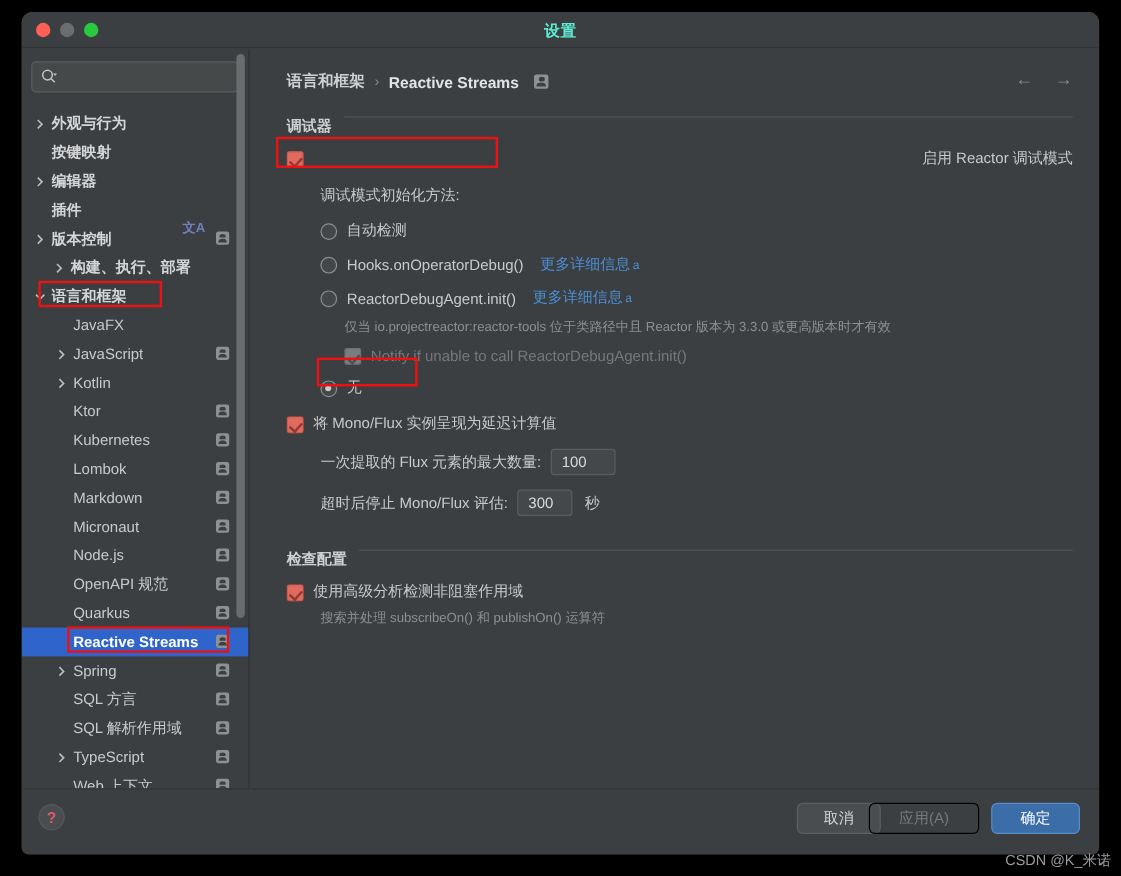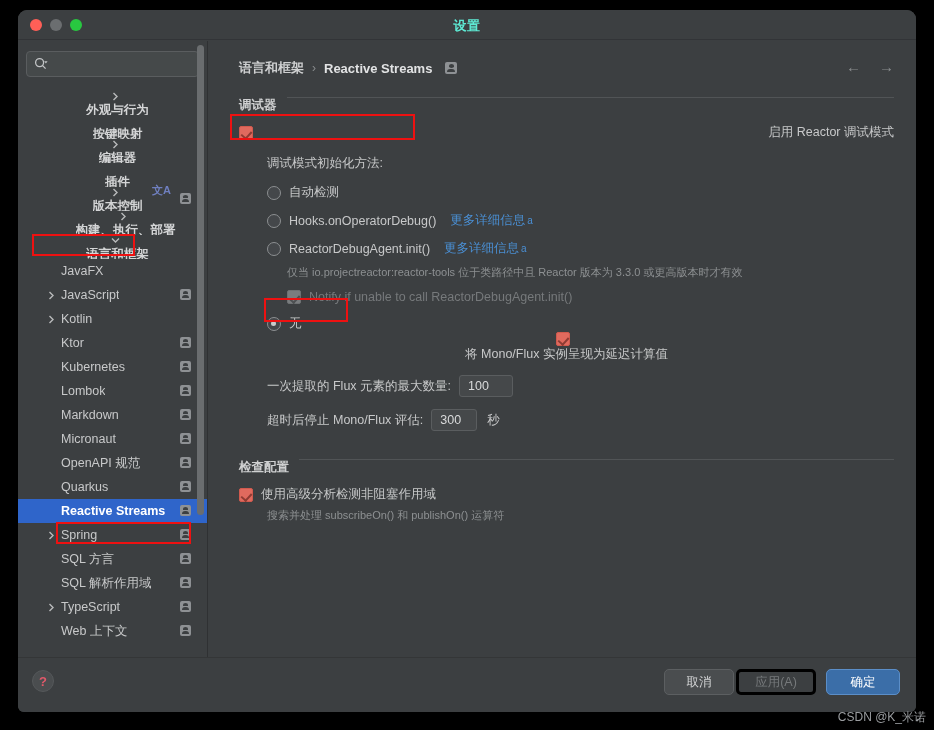--- a/index.html
+++ b/index.html
@@ -73,21 +73,21 @@
     padding-top: 2px;
   }
   .tree-row {
     position: relative;
     height: 24px;
     display: flex; align-items: center;
     font-size: 12.5px;
     color: #c8c9ca;
     white-space: nowrap;
   }
-  .tree-row.bold { font-weight: bold; color: #d4d5d6; flex-direction: column; }
+  .tree-row.bold { font-weight: bold; color: #d4d5d6; }
   .tree-row.selected { background: #2f65ca; color: #ffffff; font-weight: bold; }
   .arrow {
     width: 11px; height: 11px; margin-right: 4px;
     flex: 0 0 auto;
     position: relative;
   }
   .arrow.none { visibility: hidden; }
   .arrow svg { display: block; }
   .tree-label { flex: 0 1 auto; overflow: hidden; text-overflow: ellipsis; }
   .badge-proj {
@@ -238,21 +238,21 @@
   }
   .btn {
     position: absolute; top: 11px;
     height: 26px;
     border-radius: 5px;
     font-size: 12.5px;
     display: flex; align-items: center; justify-content: center;
     font-family: "Liberation Sans", sans-serif;
   }
   #btn-cancel { right: 182px; width: 70px; background: #4a4d4f; border: 1px solid #5c5f61; color: #d6d7d8; }
-  #btn-apply  { right: 100px; width: 80px; background: #43464800; border: 3px solid #000000; color: #76797b; }
+  #btn-apply  { right: 100px; width: 92px; background: #43464800; border: 1px solid #000000; color: #76797b; }
   #btn-ok     { right: 16px;  width: 74px; background: #3b6ea8; border: 1px solid #5b8ec8; color: #ffffff; }
 
   #watermark {
     position: absolute; right: 8px; bottom: 4px;
     color: #9a9da0; font-size: 12px;
     z-index: 60;
   }
 </style>
 </head>
 <body>
@@ -408,20 +408,29 @@
             </span>
             <span class="tree-label">Micronaut</span>
             <span class="badge-proj"></span>
           </div>
           <div class="tree-row" style="padding-left: 28px;">
             <span class="arrow none">
               <svg width="11" height="11" viewBox="0 0 11 11">
                 <polyline points="3.5,2 7,5.5 3.5,9" fill="none" stroke="#b9babb" stroke-width="1.4"></polyline>
               </svg>
             </span>
+            <span class="tree-label">Node.js</span>
+            <span class="badge-proj"></span>
+          </div>
+          <div class="tree-row" style="padding-left: 28px;">
+            <span class="arrow none">
+              <svg width="11" height="11" viewBox="0 0 11 11">
+                <polyline points="3.5,2 7,5.5 3.5,9" fill="none" stroke="#b9babb" stroke-width="1.4"></polyline>
+              </svg>
+            </span>
             <span class="tree-label">OpenAPI 规范</span>
             <span class="badge-proj"></span>
           </div>
           <div class="tree-row" style="padding-left: 28px;">
             <span class="arrow none">
               <svg width="11" height="11" viewBox="0 0 11 11">
                 <polyline points="3.5,2 7,5.5 3.5,9" fill="none" stroke="#b9babb" stroke-width="1.4"></polyline>
               </svg>
             </span>
             <span class="tree-label">Quarkus</span>
@@ -541,21 +550,21 @@
       <div class="row sub2" style="margin-top:10px;">
         <span class="cb on dim"></span>
         <span class="disabled-text">Notify if unable to call ReactorDebugAgent.init()</span>
       </div>
 
       <div class="row sub" style="margin-top:11px; position:relative;">
         <span class="rb on"></span>
         <span>无</span>
       </div>
 
-      <div class="row" style="flex-direction:column;">
+      <div class="row" style="margin-top:13px;">
         <span class="cb on"></span>
         <span>将 Mono/Flux 实例呈现为延迟计算值</span>
       </div>
 
       <div class="row sub" style="margin-top:12px;">
         <span>一次提取的 Flux 元素的最大数量:</span>
         <input class="txtfield" style="width: 54px; margin-left: 8px;" value="100">
       </div>
 
       <div class="row sub" style="margin-top:12px;">

